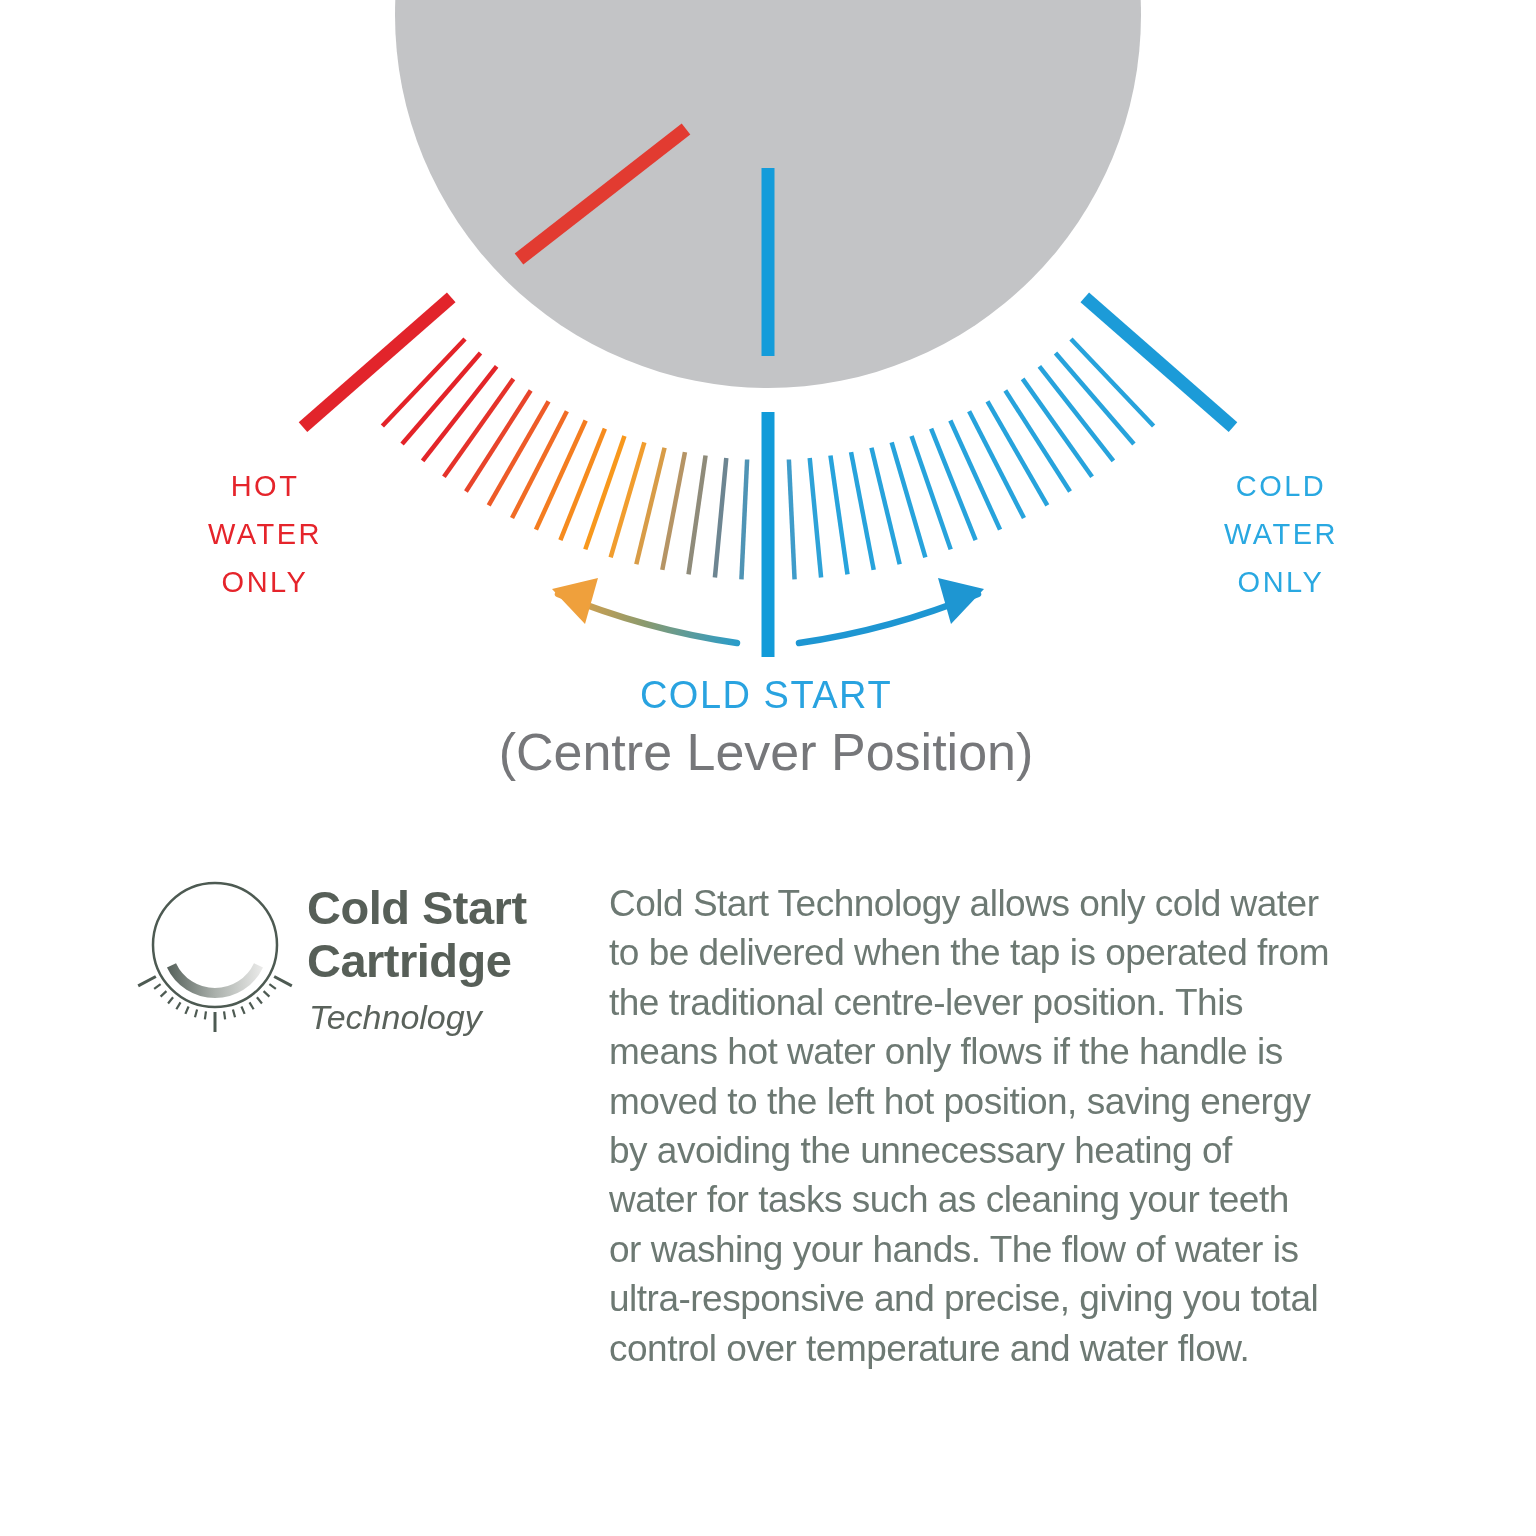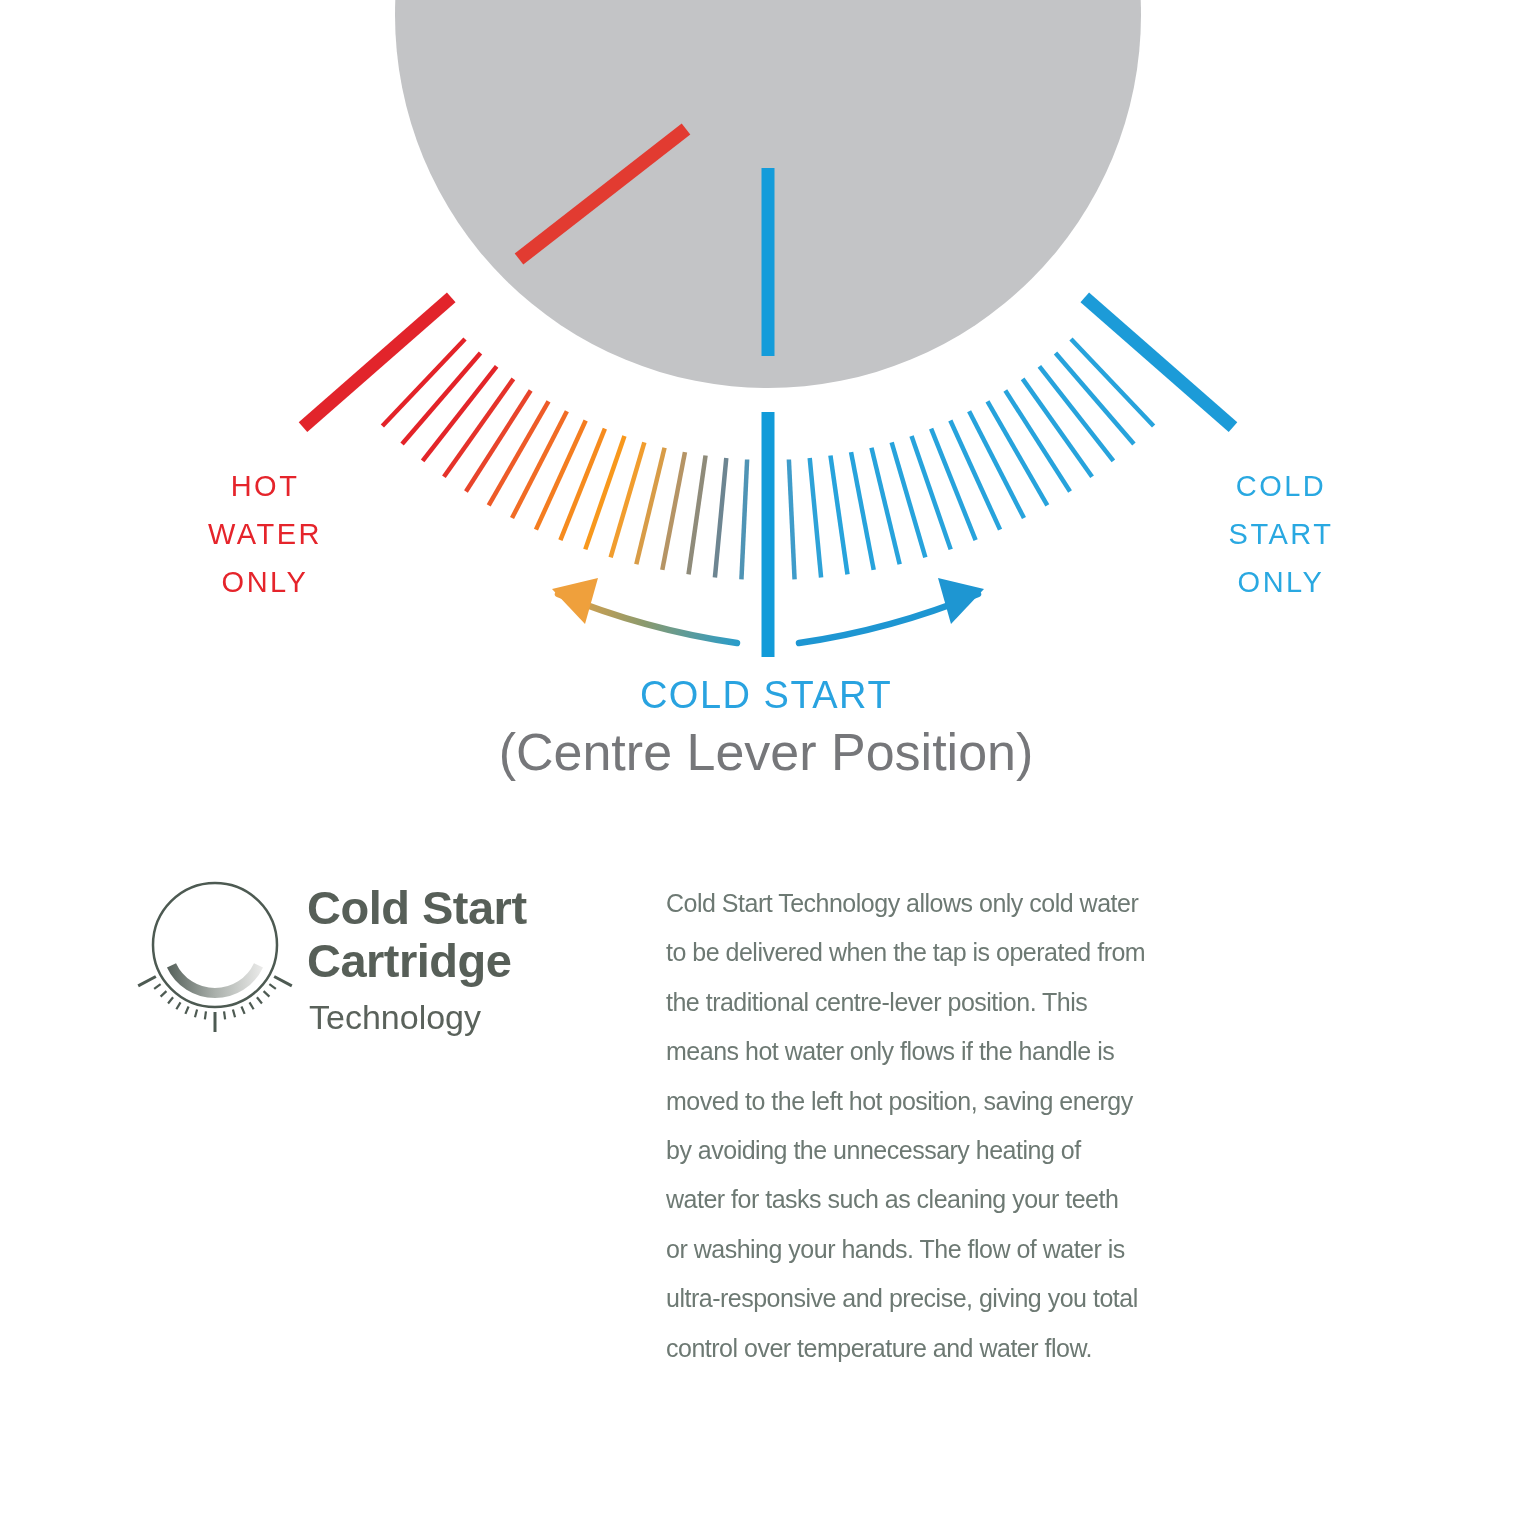--- a/index.html
+++ b/index.html
@@ -28,25 +28,25 @@
     left:462px;top:729px;width:608px;
     font-size:52px;line-height:46px;letter-spacing:0px;font-weight:400;
   }
   .heading{
     position:absolute;left:307px;top:881px;
     font-size:47px;line-height:53px;font-weight:bold;letter-spacing:-0.5px;
     white-space:pre-line;
   }
   .subheading{
     position:absolute;left:309px;top:998px;
-    font-size:34px;line-height:38px;font-weight:400;letter-spacing:0px;
+    font-size:34px;line-height:38px;font-weight:400;letter-spacing:0px;font-style:italic;
   }
   .body-text{
-    position:absolute;left:666px;top:879px;
-    font-size:25px;line-height:49.4px;font-weight:300;letter-spacing:-0.5px;
+    position:absolute;left:609px;top:879px;
+    font-size:37px;line-height:49.4px;font-weight:300;letter-spacing:-0.5px;
     white-space:pre;width:max-content;
   }
 </style>
 </head>
 <body>
 
 <div class="stage">
 
   <svg class="dial-svg" width="1536" height="810" viewBox="0 0 1536 810">
     <defs>
@@ -103,21 +103,21 @@
       <polygon points="552,589 598,578 585,624" fill="#efa03c"></polygon>
       <path d="M799,643 Q890,630 978,594" fill="none" stroke-width="6.5" stroke-linecap="round" stroke="#1e96d2"></path>
       <polygon points="984,589 938,578 951,624" fill="#1e96d2"></polygon>
     </g>
   </svg>
 
   <div class="label hot-label" style="color: rgb(229, 36, 43);">HOT
 WATER
 ONLY</div>
   <div class="label cold-label" style="color: rgb(41, 168, 225);">COLD
-START
+WATER
 ONLY</div>
   <div class="label cold-start-label" style="color: rgb(41, 163, 224);">COLD START</div>
   <div class="label centre-lever-label" style="color: rgb(118, 119, 122);">(Centre Lever Position)</div>
 
   <svg class="icon-svg" width="170" height="180" viewBox="0 0 170 180">
     <defs>
       <linearGradient id="iconArcGrad" gradientUnits="userSpaceOnUse" x1="37" y1="100" x2="133" y2="100">
         <stop offset="0" stop-color="#55605a"></stop>
         <stop offset="0.5" stop-color="#aab0ab"></stop>
         <stop offset="1" stop-color="#ebebea"></stop>

